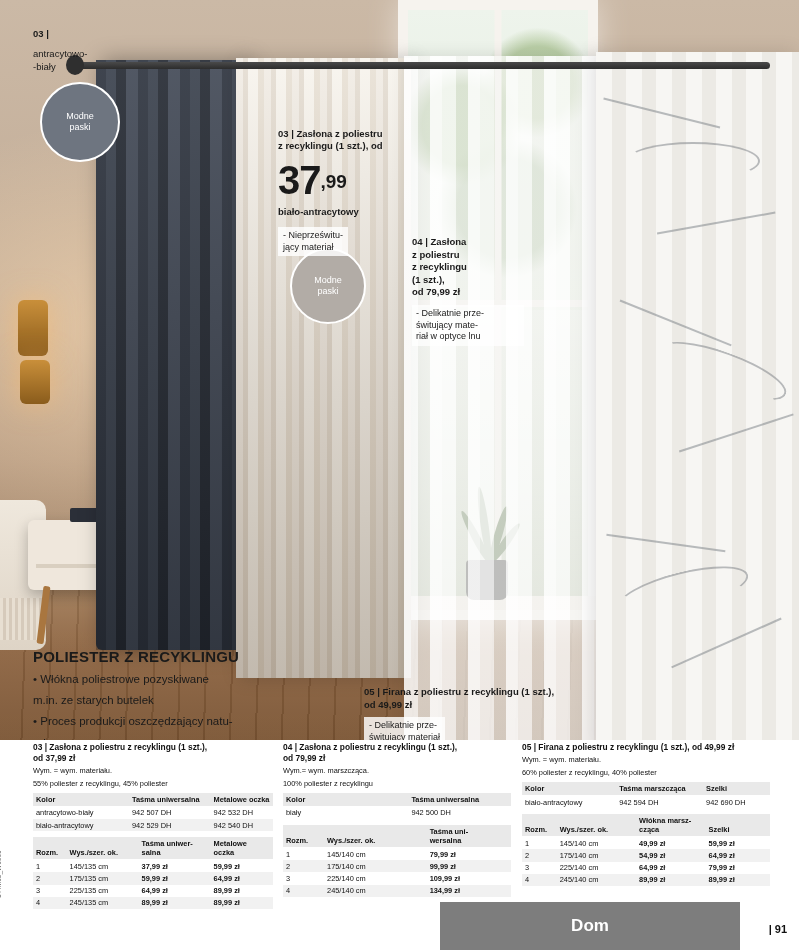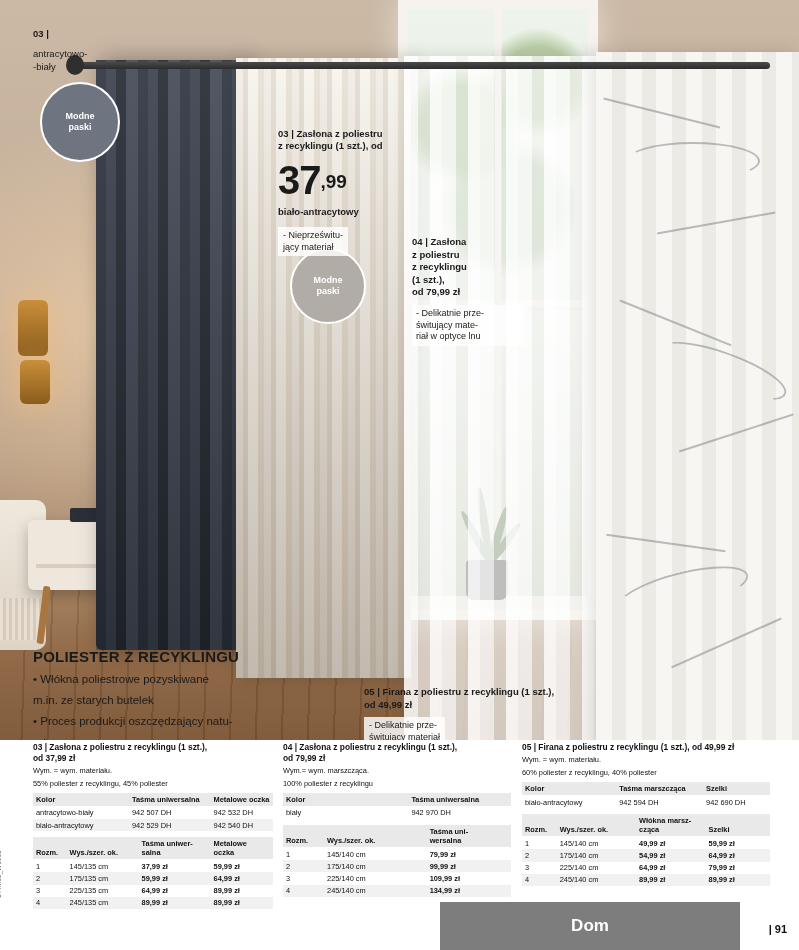--- a/index.html
+++ b/index.html
@@ -141,21 +141,21 @@
   
   .ov{position:absolute;}
 
   .tl-block{left:33px;top:28px;width:120px;color:#1a1a1a;}
   .tl-block .big{font-size:9.5px;font-weight:bold;}
   .tl-block .sub{font-size:9.5px;margin-top:9px;line-height:1.35;}
 
   .badge{
     position:absolute;border-radius:50%;
     display:flex;align-items:center;justify-content:center;text-align:center;
-    color:#fff;font-size:9px;line-height:1.25;font-weight:bold;
+    color:#fff;font-size:9px;line-height:1.25;font-weight:normal;
   }
   .badge1{left:40px;top:82px;width:76px;height:76px;background:#6e7580;border:2px solid #fff;}
   .badge2{left:290px;top:248px;width:72px;height:72px;background:#b2aca6;border:2px solid #fff;}
 
   .blk03{left:278px;top:128px;width:150px;}
   .blk03 .hd{font-size:9.5px;font-weight:bold;line-height:1.3;}
   .price{font-family:"Liberation Sans",sans-serif;font-weight:bold;line-height:1;margin-top:7px;}
   .price .int{font-size:40px;letter-spacing:-1px;}
   .price .dec{font-size:19px;vertical-align:super;}
   .blk03 .color{font-size:9.5px;font-weight:bold;margin-top:6px;}
@@ -392,21 +392,21 @@
       <div class="note">Wym.= wym. marszcząca.</div>
       <div class="note">100% poliester z recyklingu</div>
       <table>
         <tbody>
             <tr>
           <th style="width:55%">Kolor</th>
           <th style="width:45%">Taśma uniwersalna</th>
         </tr>
         <tr>
           <td>biały</td>
-          <td>942 970 DH</td>
+          <td>942 500 DH</td>
         </tr>
       </tbody>
         </table>
       <div class="tbl-gap"></div>
       <table>
         <tbody>
             <tr>
           <th style="width:18%;white-space:pre-line">Rozm.</th>
           <th style="width:45%;white-space:pre-line">Wys./szer. ok.</th>
           <th style="width:37%;white-space:pre-line">Taśma uni-

